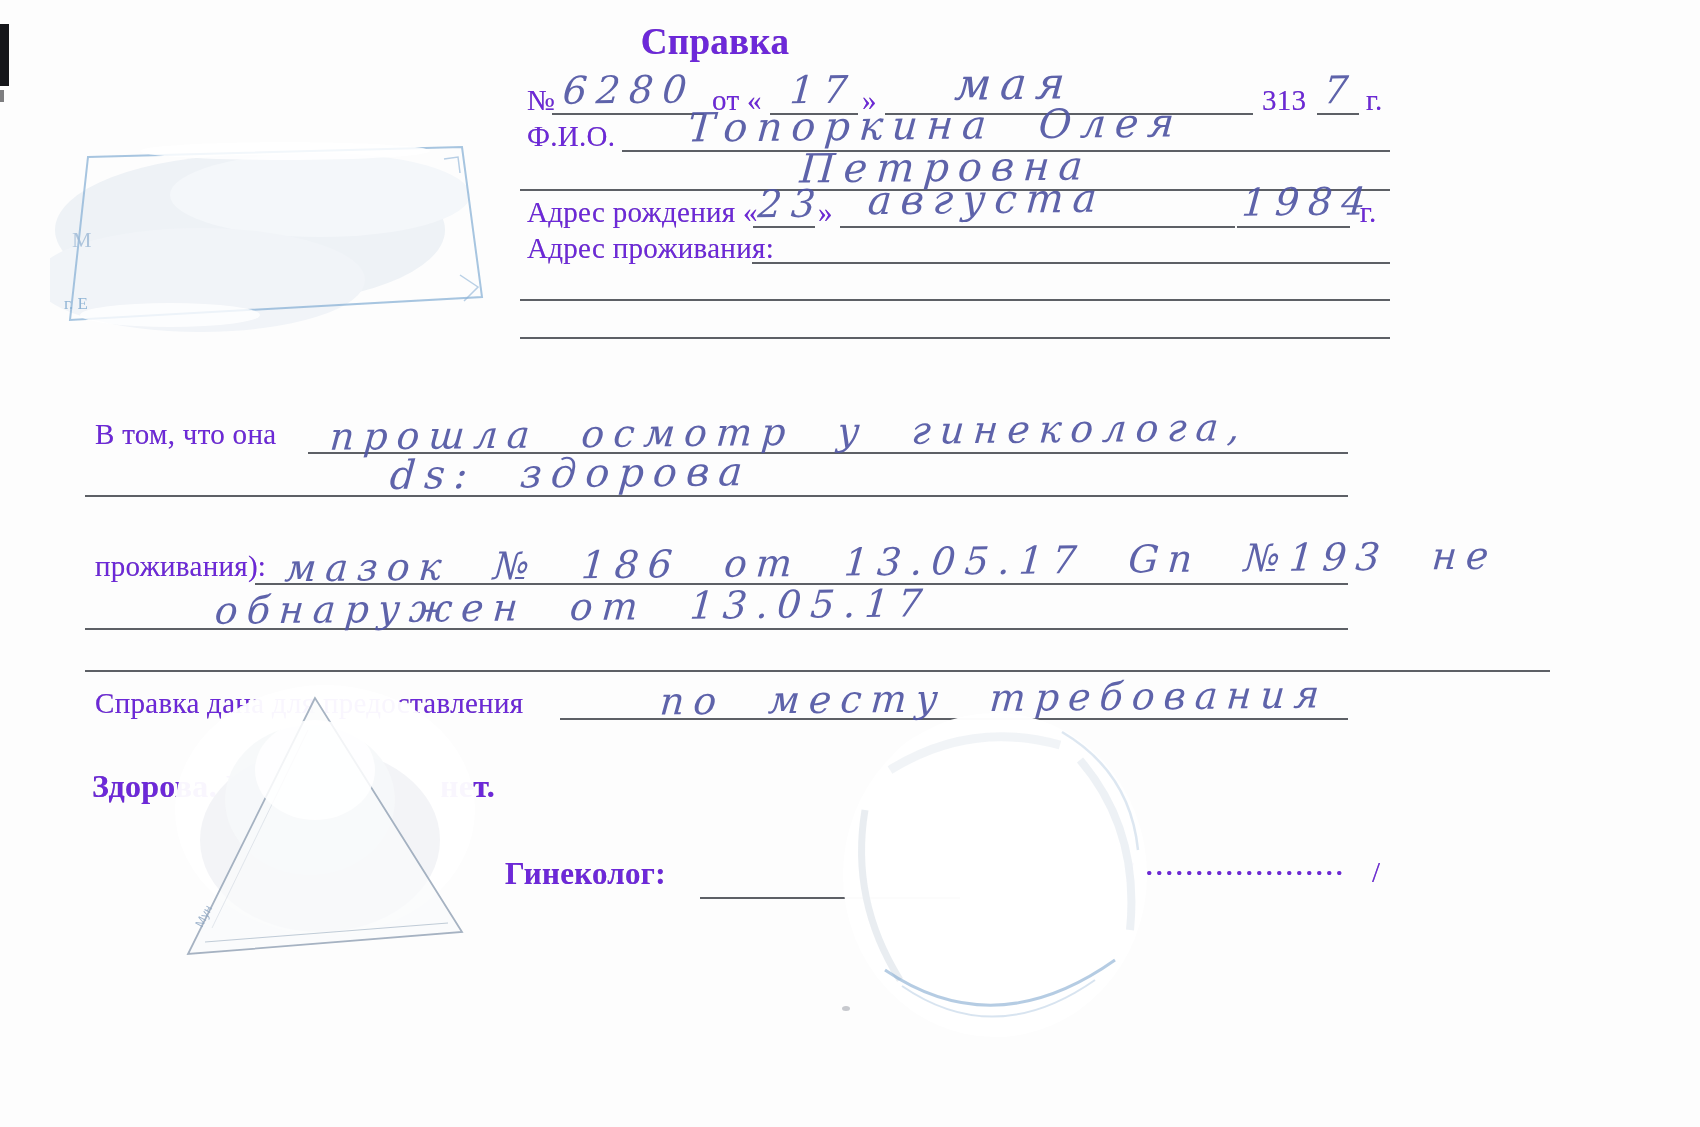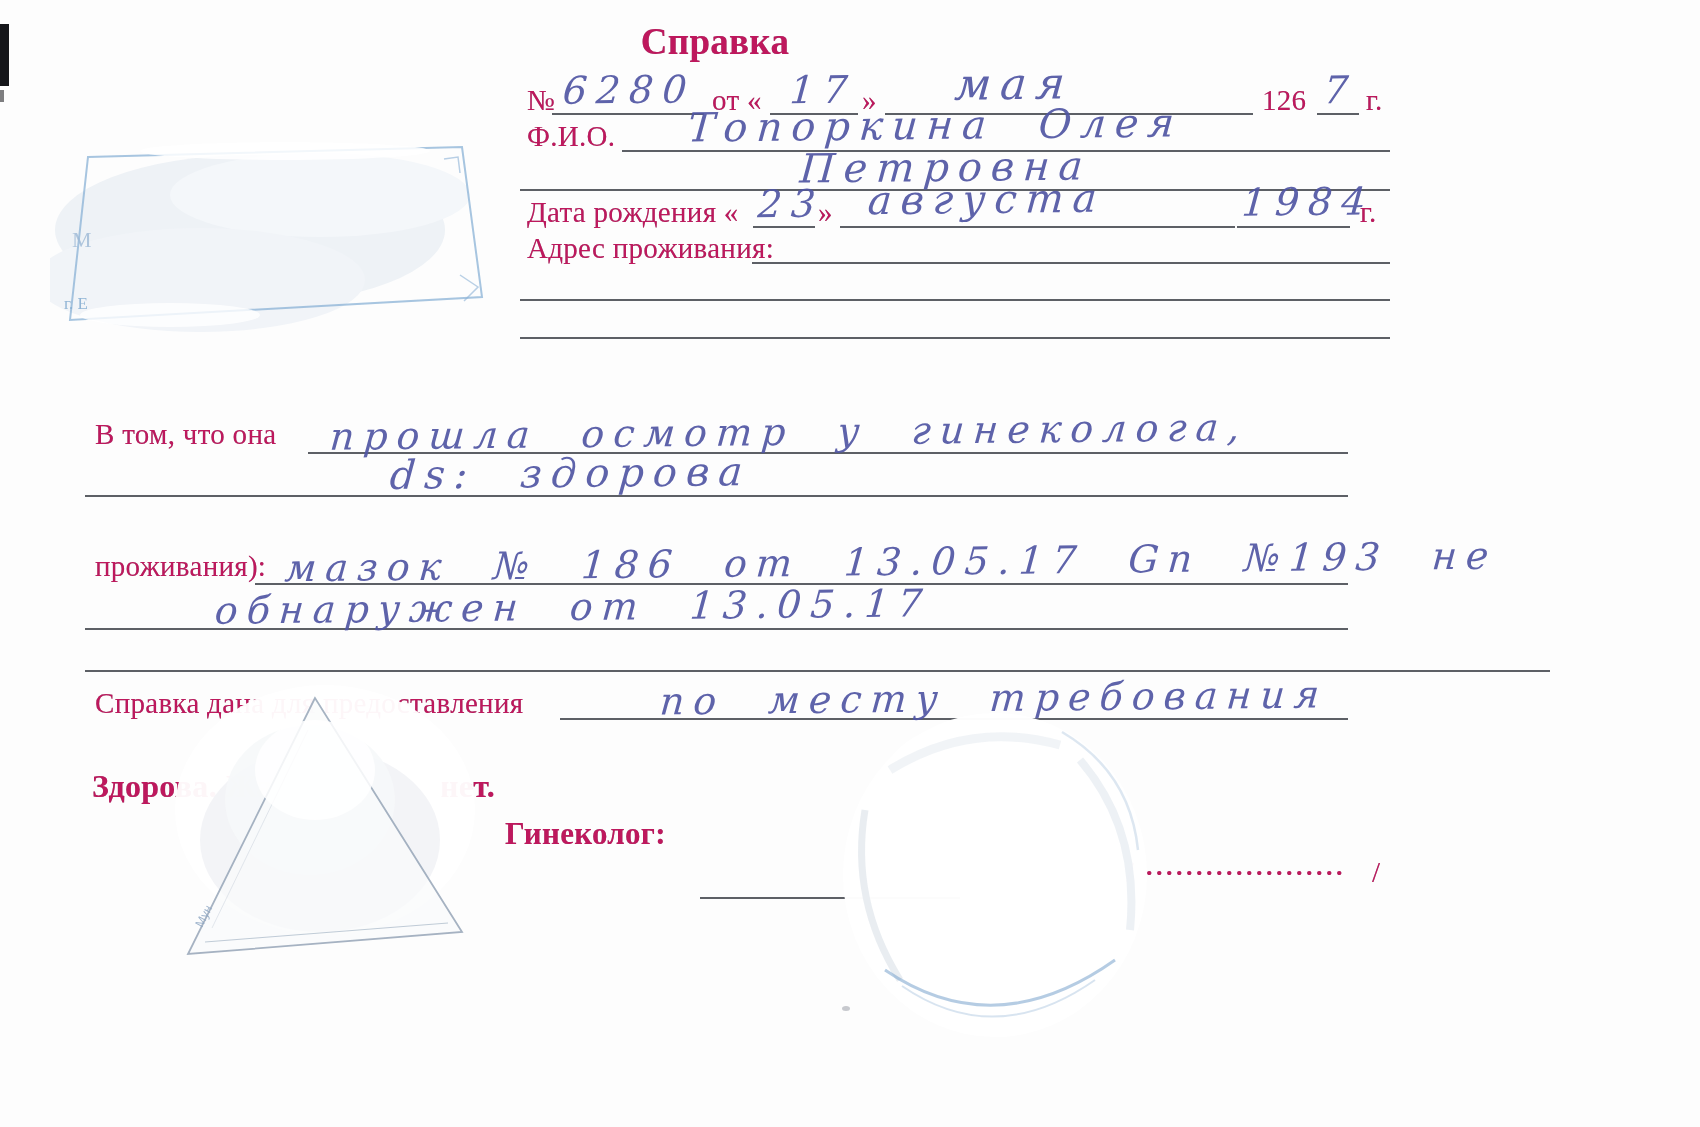--- a/index.html
+++ b/index.html
@@ -1,18 +1,18 @@
 <!DOCTYPE html>
 <html><head>
 <meta charset="utf-8">
 <style>
   html,body{margin:0;padding:0;background:#ffffff;}
   #page{position:relative;width:1700px;height:1127px;background:#fdfdfd;overflow:hidden;
         font-family:"Liberation Serif",serif;}
-  .pt{position:absolute;font-family:"Liberation Serif",serif;color:#be185d;font-size:29px;
+  .pt{position:absolute;font-family:"Liberation Serif",serif;color:#6d28d9;font-size:29px;
       letter-spacing:.3px;white-space:nowrap;text-shadow:0 0 .6px rgba(62,66,74,.45);}
   .bold{font-weight:bold;}
   .hw{position:absolute;font-family:"DejaVu Serif",serif;font-style:italic;color:#5156a4;
       white-space:nowrap;opacity:.92;font-size:38px;letter-spacing:9px;word-spacing:22px;
       transform:rotate(-.6deg) skewX(-5deg);}
   .ul{position:absolute;height:0;border-bottom:2px solid #4b4f55;opacity:.9;}
   .stamp{position:absolute;}
   .edge-mark{position:absolute;background:#15161a;}
   .speck{position:absolute;background:#b9bcc2;border-radius:50%;opacity:.8;}
 </style>
@@ -29,32 +29,32 @@
 
   <span class="pt" style="left:527px;top:84px;">№</span>
   <div class="ul" style="left:552px;top:113px;width:152px;"></div>
   <span class="hw" style="left:563px;top:68px;">6280</span>
   <span class="pt" style="left:712px;top:84px;">от «</span>
   <div class="ul" style="left:770px;top:113px;width:88px;"></div>
   <span class="hw" style="left:790px;top:68px;">17</span>
   <span class="pt" style="left:862px;top:84px;">»</span>
   <div class="ul" style="left:885px;top:113px;width:368px;"></div>
   <span class="hw" style="left:955px;top:58px;font-size:44px;">мая</span>
-  <span class="pt" style="left:1262px;top:84px;">126</span>
+  <span class="pt" style="left:1262px;top:84px;">313</span>
   <div class="ul" style="left:1317px;top:113px;width:42px;"></div>
   <span class="hw" style="left:1324px;top:68px;">7</span>
   <span class="pt" style="left:1366px;top:84px;">г.</span>
 
   <span class="pt" style="left:527px;top:120px;">Ф.И.О.</span>
   <div class="ul" style="left:622px;top:150px;width:768px;"></div>
   <span class="hw" style="left:688px;top:102px;font-size:40px;">Топоркина Олея</span>
   <div class="ul" style="left:520px;top:189px;width:870px;"></div>
   <span class="hw" style="left:800px;top:144px;font-size:40px;">Петровна</span>
 
-  <span class="pt" style="left:527px;top:196px;">Дата рождения «</span>
+  <span class="pt" style="left:527px;top:196px;">Адрес рождения «</span>
   <div class="ul" style="left:753px;top:226px;width:62px;"></div>
   <span class="hw" style="left:758px;top:182px;">23</span>
   <span class="pt" style="left:818px;top:196px;">»</span>
   <div class="ul" style="left:840px;top:226px;width:395px;"></div>
   <span class="hw" style="left:868px;top:176px;font-size:40px;">августа</span>
   <div class="ul" style="left:1237px;top:226px;width:113px;"></div>
   <span class="hw" style="left:1242px;top:180px;">1984</span>
   <span class="pt" style="left:1360px;top:196px;">г.</span>
 
   <span class="pt" style="left:527px;top:232px;">Адрес проживания:</span>
@@ -89,21 +89,21 @@
 
   <div class="ul" style="left:85px;top:670px;width:1465px;"></div>
 
   <span class="pt" style="left:95px;top:687px;">Справка дана для предоставления</span>
   <div class="ul" style="left:560px;top:718px;width:788px;"></div>
   <span class="hw" style="left:660px;top:676px;">по месту требования</span>
 
   <span class="pt bold" style="left:92px;top:768px;font-size:32px;">Здорова. Жа</span>
   <span class="pt bold" style="left:440px;top:768px;font-size:32px;">нет.</span>
 
-  <span class="pt bold" style="left:505px;top:816px;font-size:31px;">Гинеколог:</span>
+  <span class="pt bold" style="left:505px;top:856px;font-size:31px;">Гинеколог:</span>
   <div class="ul" style="left:700px;top:897px;width:260px;"></div>
   <span class="pt" style="left:1126px;top:856px;">/</span>
   <span class="pt bold" style="left:1146px;top:852px;font-size:26px;letter-spacing:3.5px;">....................</span>
   <span class="pt" style="left:1372px;top:856px;">/</span>
 
   <svg class="stamp" style="left:150px;top:680px;" width="360" height="300" viewBox="0 0 360 300">
     <ellipse cx="175" cy="130" rx="150" ry="125" fill="#ffffff" opacity=".96"></ellipse>
     <ellipse cx="237" cy="108" rx="55" ry="62" fill="#ffffff" opacity=".97"></ellipse>
     <ellipse cx="170" cy="160" rx="120" ry="92" fill="#eef0f4" opacity=".7"></ellipse>
     <ellipse cx="160" cy="120" rx="85" ry="75" fill="#f6f8fa" opacity=".9"></ellipse>

